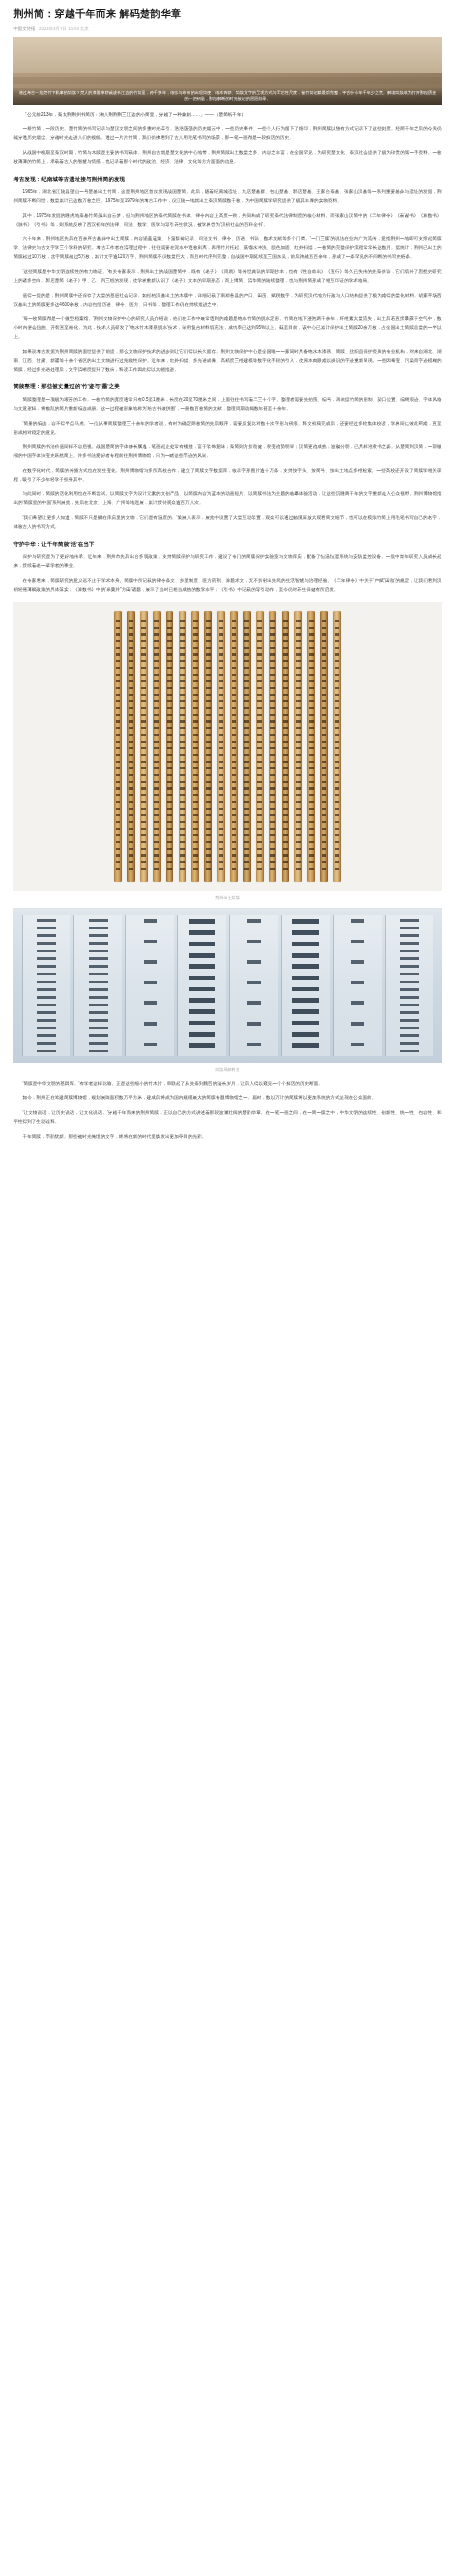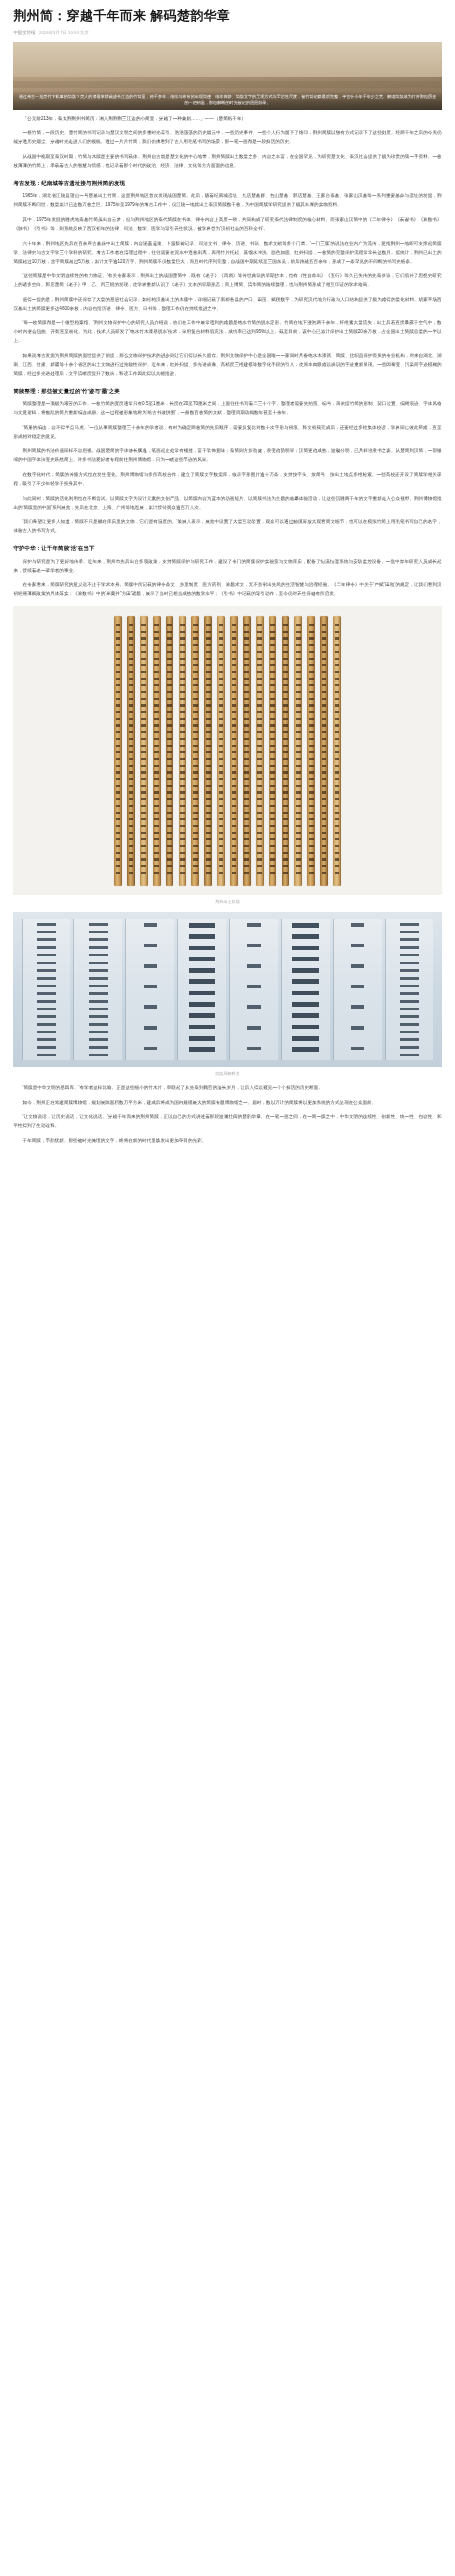--- a/index.html
+++ b/index.html
@@ -16,21 +16,21 @@
     width: 455px;
     min-height: 3298px;
     background: #ffffff;
     padding: 0;
     position: relative;
   }
   .content {
     padding: 7.2px 13.4px 0 13.4px;
   }
   .article-title {
-    font-size: 13px;
+    font-size: 10px;
     font-weight: bold;
     color: #1a1a1a;
     letter-spacing: 0.3px;
     line-height: 1.4;
     margin: 0 0 4.6px 0;
   }
   .byline {
     font-size: 4.4px;
     color: #9b9b9b;
     margin: 0 0 6.7px 0;

